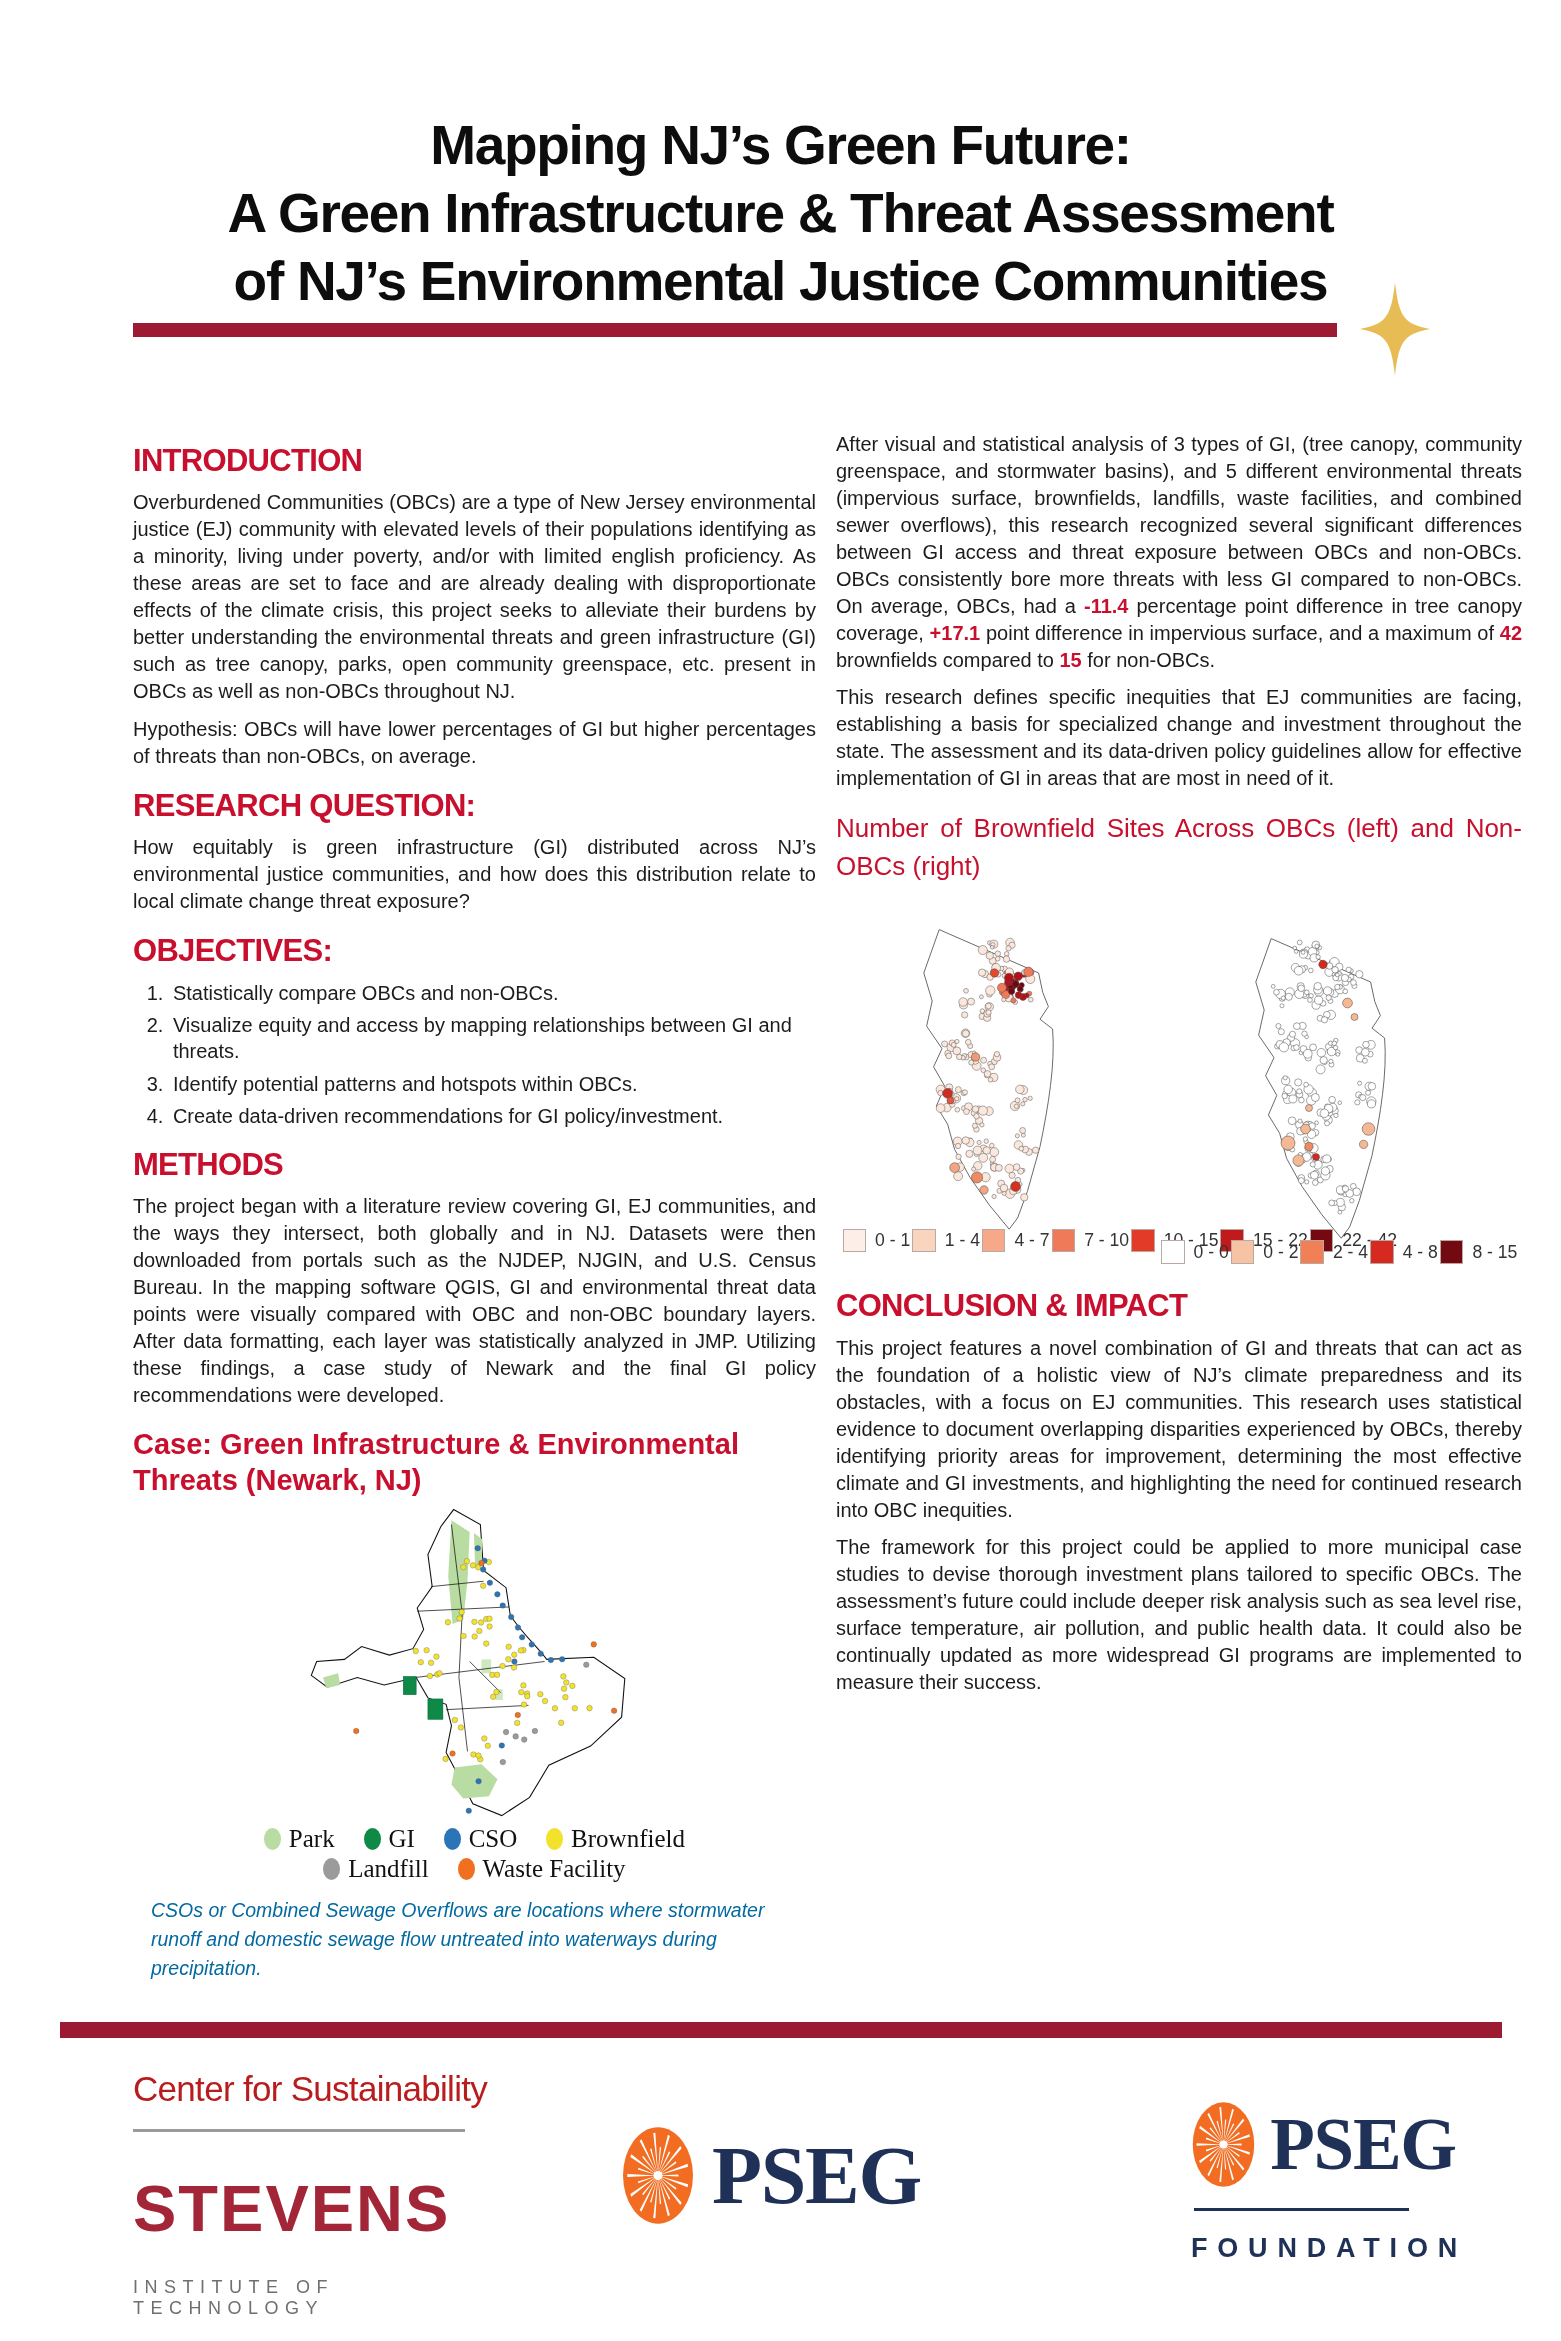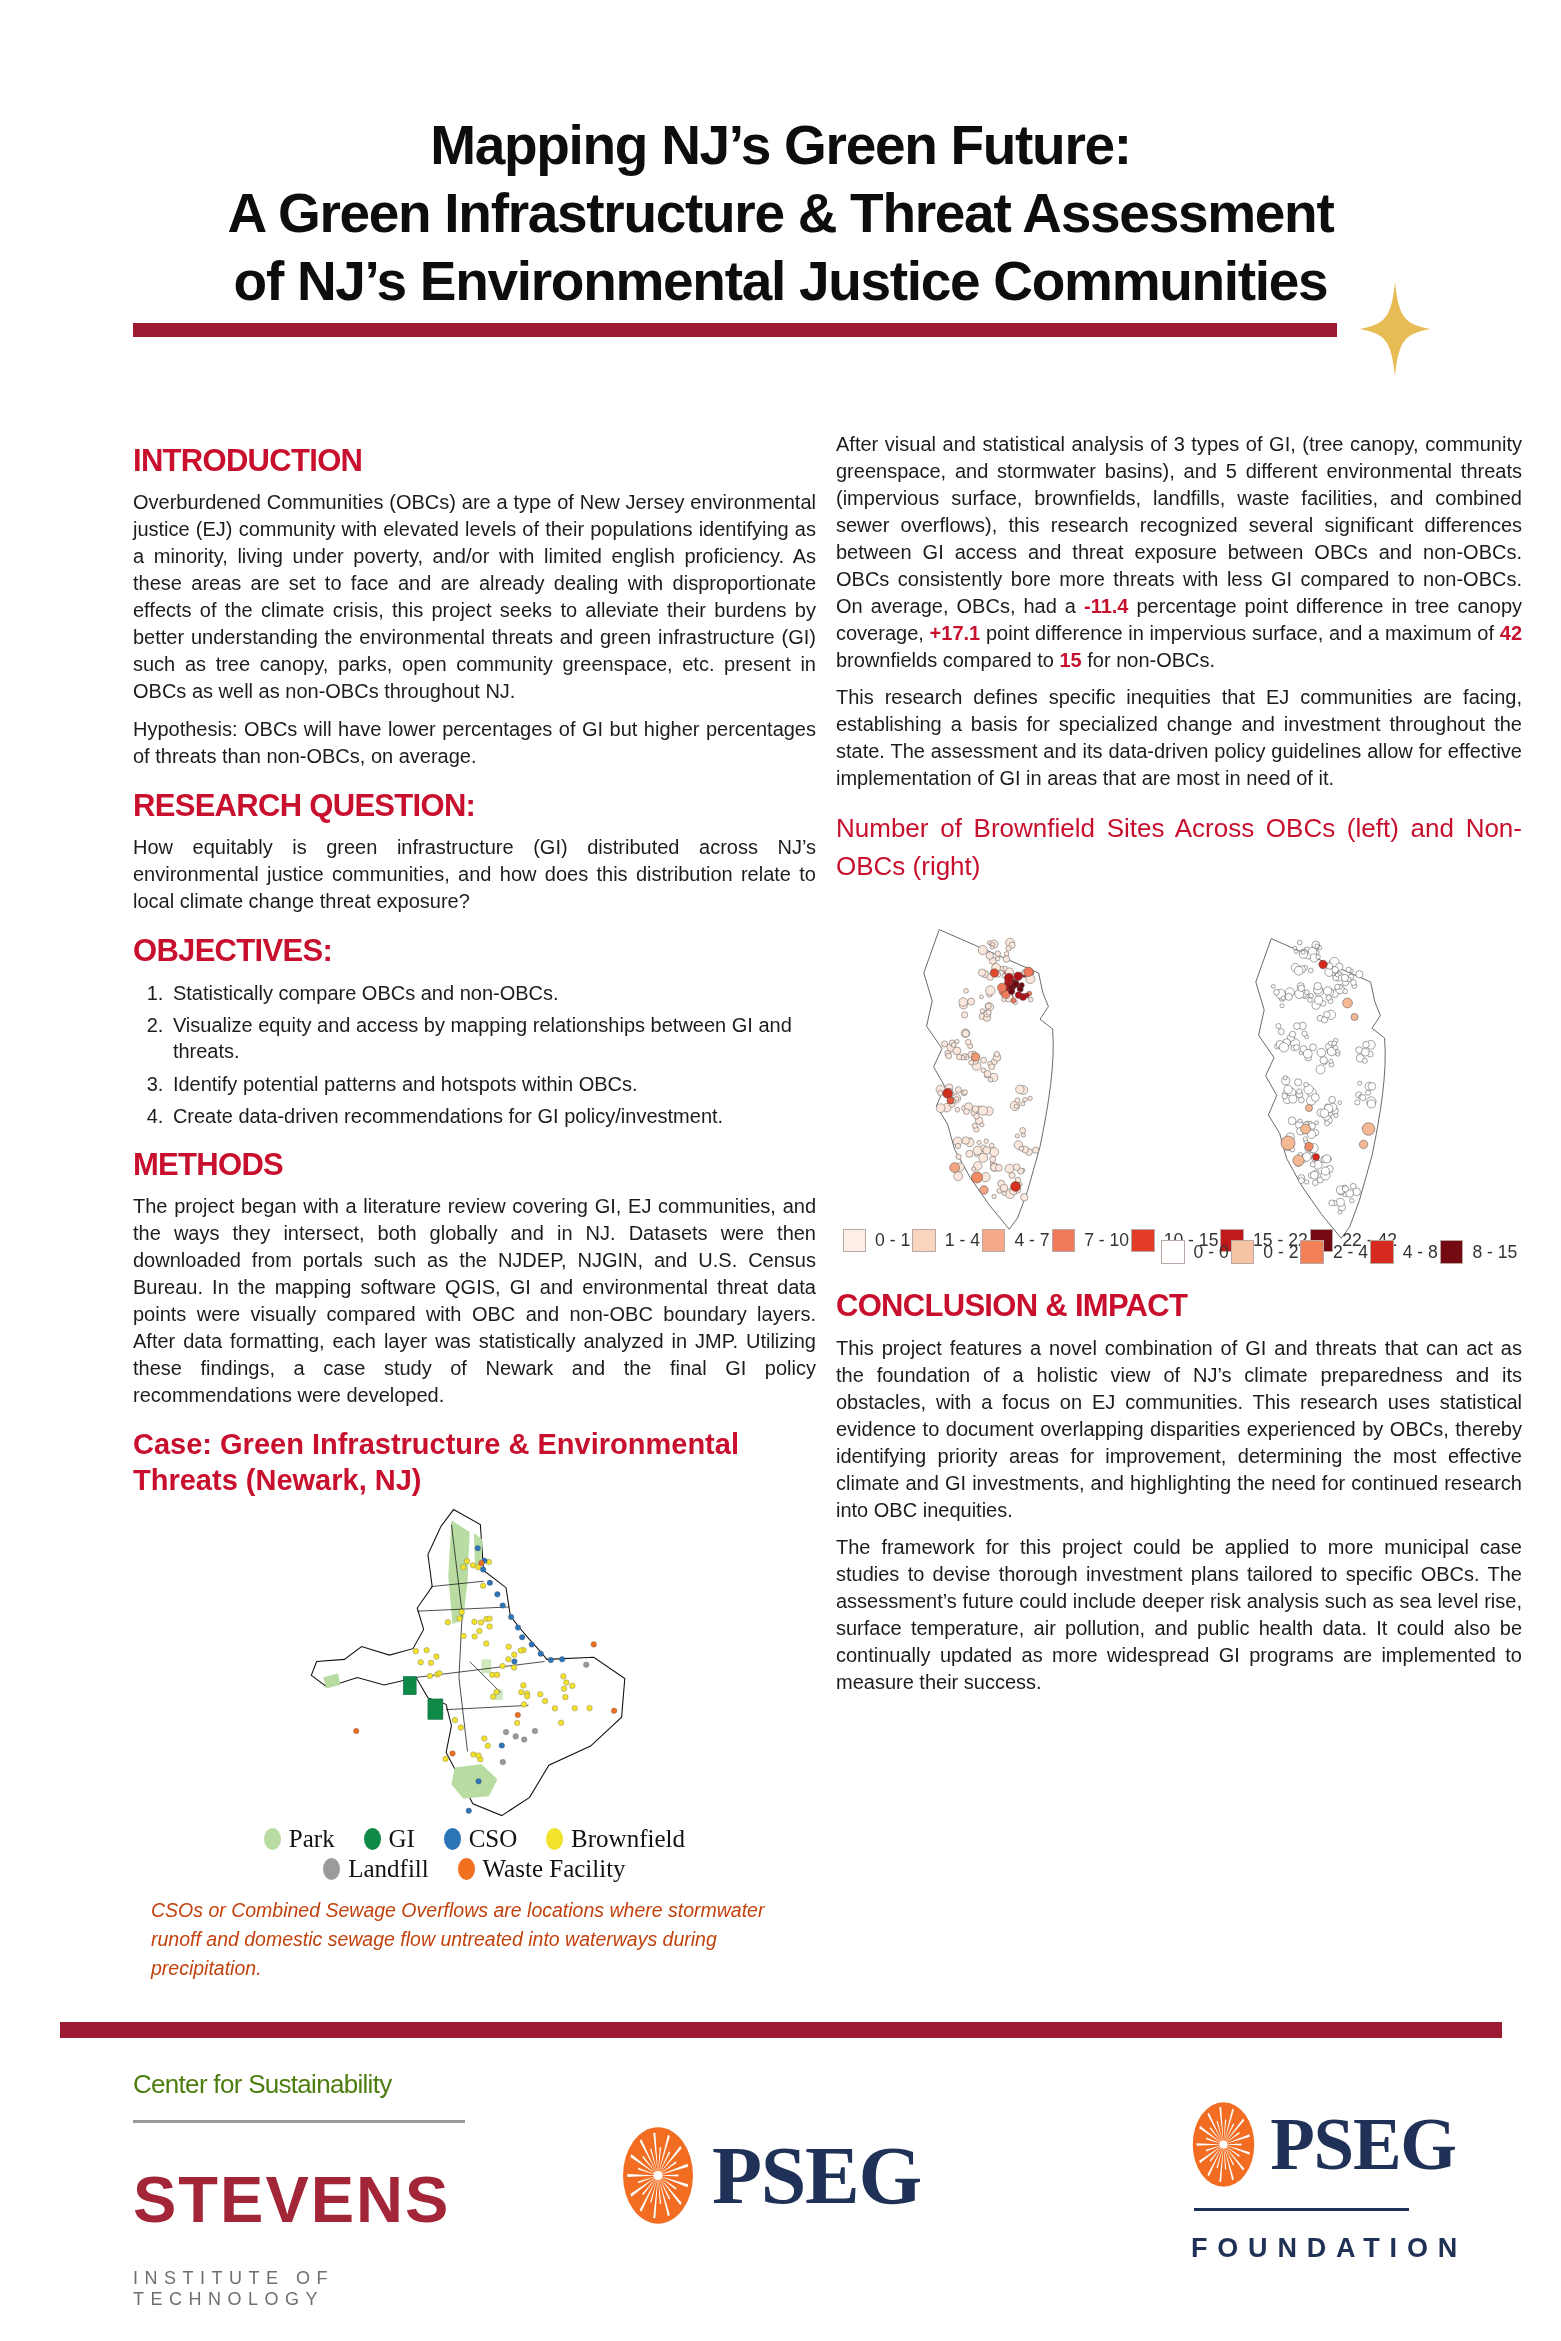--- a/index.html
+++ b/index.html
@@ -30,38 +30,38 @@
 
   h3.case{font-size:29px;line-height:36px;color:#C8102E;font-weight:700;margin:17px 0 2.6px;width:625px;}
   h3.mapstitle{font-size:26px;line-height:38px;color:#C8102E;font-weight:400;margin:17px 0 3.9px;text-align:justify;}
 
   
   .newark-wrap{width:683px;text-align:center;}
   .nlegend{width:683px;display:flex;justify-content:center;column-gap:29px;
            font-family:"Liberation Serif",serif;font-size:25px;color:#111;margin-top:1.3px;}
   .nlegend .item{display:flex;align-items:center;gap:7.8px;}
   .nlegend .dot{width:17px;height:22px;border-radius:50%;display:inline-block;}
-  .caption{font-style:italic;font-size:19.5px;line-height:29px;color:#c2410c;margin-top:13px;
+  .caption{font-style:italic;font-size:19.5px;line-height:29px;color:#0369a1;margin-top:13px;
            padding:0 18px;text-align:left;}
 
   
   .maps-row{position:relative;width:686px;height:381px;margin-top:2.6px;}
   .njmap{position:absolute;top:0;}
   #nj-obc{left:36px;}
   #nj-non{left:368px;top:9px;}
   .cleg{position:absolute;display:flex;gap:2px;font-size:17.6px;color:#333;}
   .cleg .crow{display:flex;align-items:center;gap:9px;}
   .cleg .sw{width:21.5px;height:21.5px;border:1.3px solid #b9a9a2;display:inline-block;}
   #leg-obc{left:6.5px;bottom:18px;}
   #leg-non{left:325px;bottom:6.5px;}
 
   
   .rule-bottom{position:absolute;top:2022px;left:60px;width:1442px;height:15.6px;background:#9C1B33;}
   .stevens-block{position:absolute;left:133px;top:2069px;width:364px;}
-  .cfs{font-size:26px;color:#4d7c0f;letter-spacing:-0.7px;font-weight:500;}
+  .cfs{font-size:35px;color:#b91c1c;letter-spacing:-0.7px;font-weight:500;}
   .cfs-rule{width:332px;height:3.9px;background:#9a9a9a;margin:19.5px 0 39px;}
   .stevens{font-size:65px;font-weight:700;color:#A32638;letter-spacing:2px;}
   .sit{font-size:18px;color:#6f6f6f;letter-spacing:6.5px;margin-top:31px;font-weight:500;}
 
   .pseg-block{position:absolute;left:621px;top:2126px;display:flex;align-items:center;gap:17px;}
   .pseg-word{font-family:"Liberation Serif",serif;font-weight:700;font-size:82px;color:#1F3157;letter-spacing:-1.3px;}
   .psegf-block{position:absolute;left:1191px;top:2101px;width:312px;}
   .psegf-top{display:flex;align-items:center;gap:14.3px;}
   .psegf-word{font-family:"Liberation Serif",serif;font-weight:700;font-size:73px;color:#1F3157;letter-spacing:-1.3px;}
   .psegf-rule{width:215px;height:3.3px;background:#1F3157;margin:19.5px 0 22px;margin-left:2.6px;}

